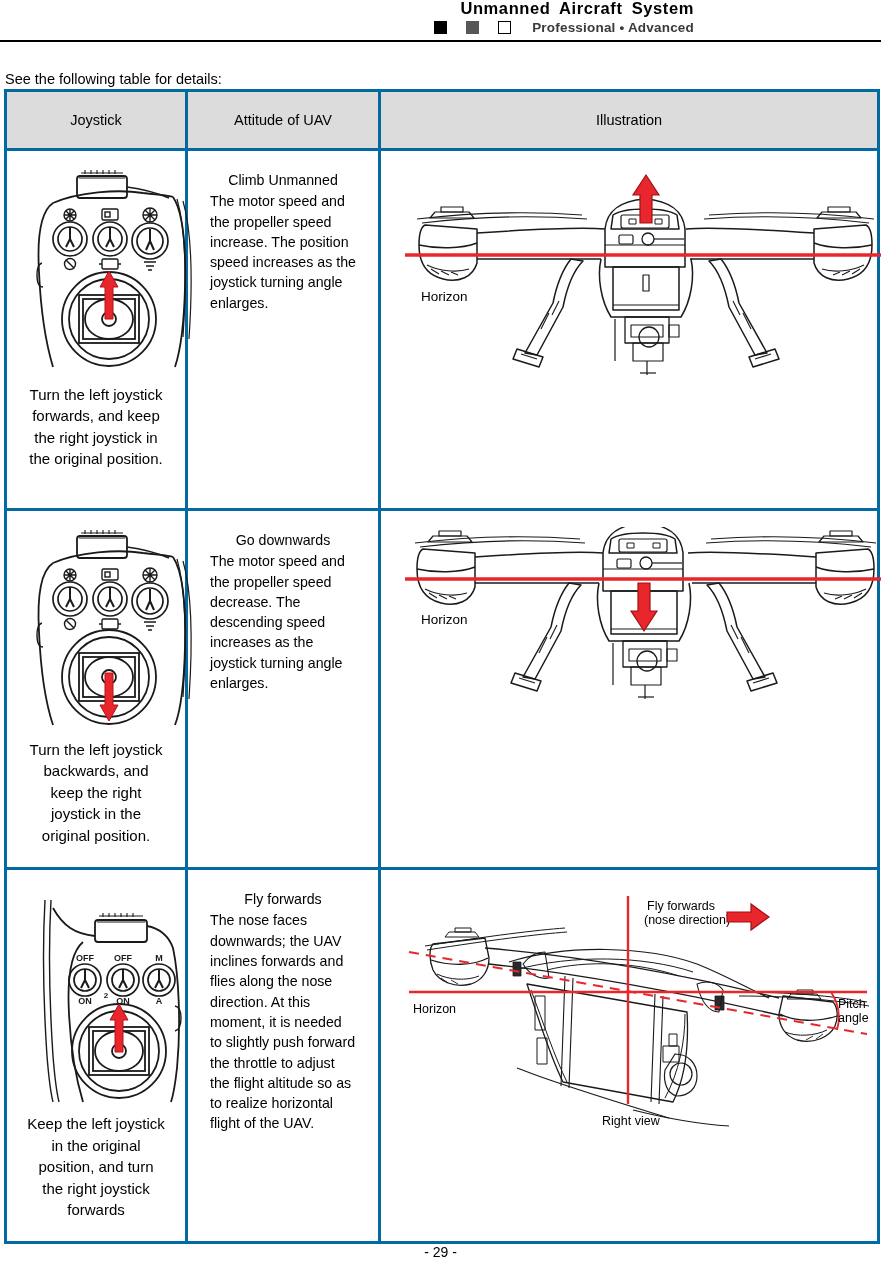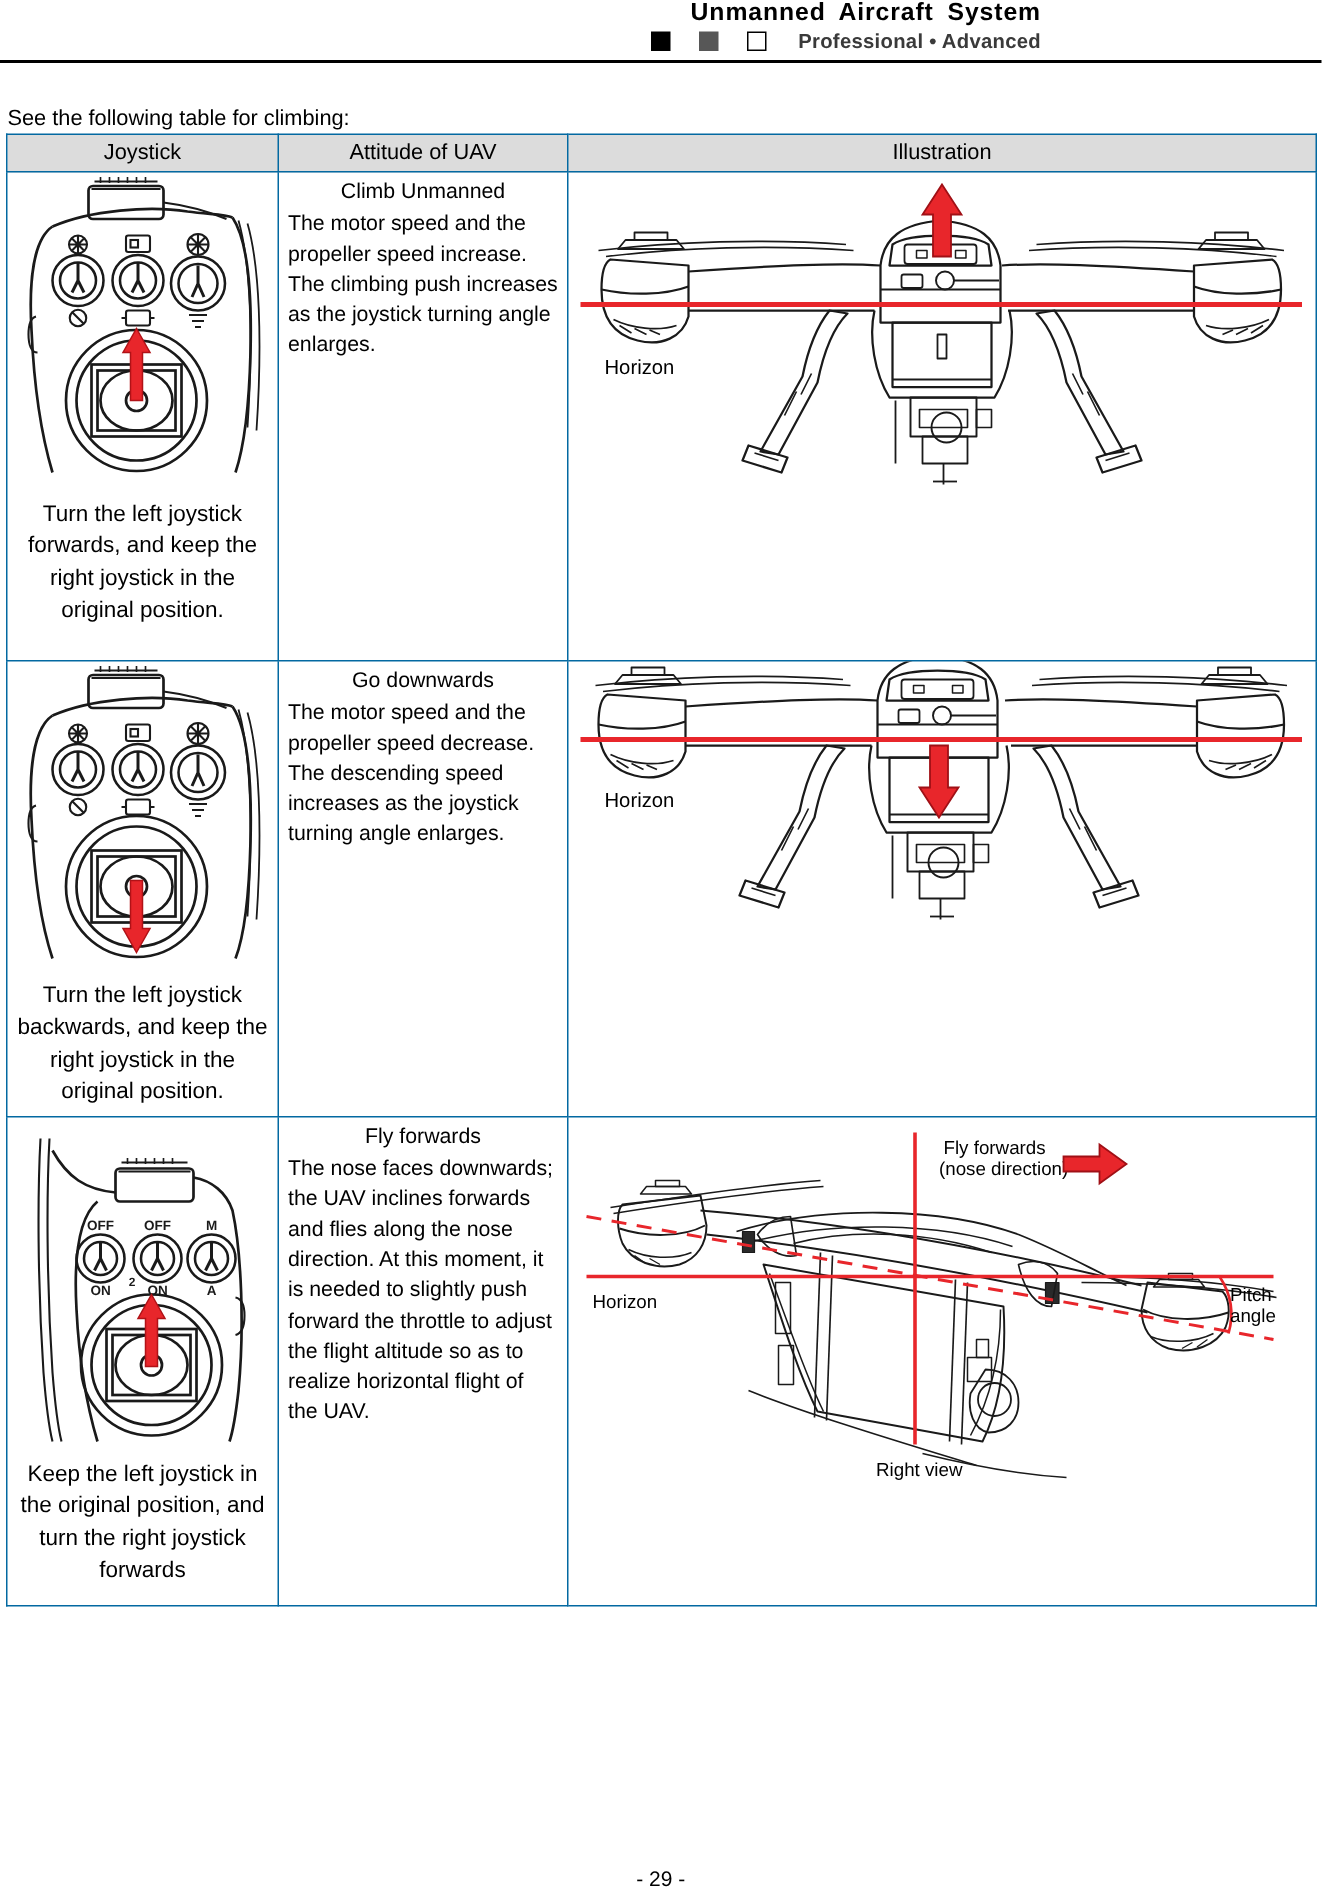--- a/index.html
+++ b/index.html
@@ -85,23 +85,23 @@
   
   .tbl {
     position: absolute;
     left: 4px;
     top: 89px;
     width: 873px;
     border-collapse: collapse;
     table-layout: fixed;
   }
   .tbl td, .tbl th {
-    border: 1px solid #0369a1;
+    border: 3px solid #0369a1;
     vertical-align: top;
-    padding: 0;
+    padding: 16px;
   }
   .th-cell {
     background: #dcdcdc;
     text-align: center;
     font-size: 14.5px;
     font-weight: normal;
     height: 24px;
     line-height: 24px;
     vertical-align: middle;
   }
@@ -156,21 +156,21 @@
     <div class="header-title">Unmanned Aircraft System</div>
     <div class="header-sub">
       <span class="sq sq-black"></span>
       <span class="sq sq-gray"></span>
       <span class="sq sq-white"></span>
       <span class="header-sub-text">Professional • Advanced</span>
     </div>
     <div class="header-rule"></div>
   </div>
 
-  <div class="intro">See the following table for climbing:</div>
+  <div class="intro">See the following table for details:</div>
 
   <table class="tbl">
     <colgroup>
       <col class="col-joy">
       <col class="col-att">
       <col class="col-illus">
     </colgroup>
     <thead>
       <tr>
         <th class="th-cell">Joystick</th>
@@ -241,21 +241,21 @@
                 <path d="M86 104 l9 16 h-5 v32 h-8 v-32 h-5 z" fill="#e8262b" stroke="#b11217" stroke-width="1"></path>
               </g>
             </svg>
           </div>
           <div class="joy-caption">Turn the left joystick forwards, and keep the right joystick in the original position.</div>
         </td>
 
         <td>
           <div class="att">
             <span class="att-title">Climb Unmanned</span>
-            <span class="att-body">The motor speed and the propeller speed increase. The climbing push increases as the joystick turning angle enlarges.</span>
+            <span class="att-body">The motor speed and the propeller speed increase. The position speed increases as the joystick turning angle enlarges.</span>
           </div>
         </td>
 
         <td class="illus-cell">
           <svg width="497" height="325" viewBox="0 0 497 325">
             <g fill="none" stroke="#1a1a1a" stroke-width="1.5" stroke-linejoin="round">
 
               <path d="M20 52 C70 46 130 44 185 48" stroke-width="1.1"></path>
               <path d="M25 56 C75 50 135 48 190 52" stroke-width="1.1"></path>
               <path d="M312 48 C367 44 427 46 477 52" stroke-width="1.1"></path>

